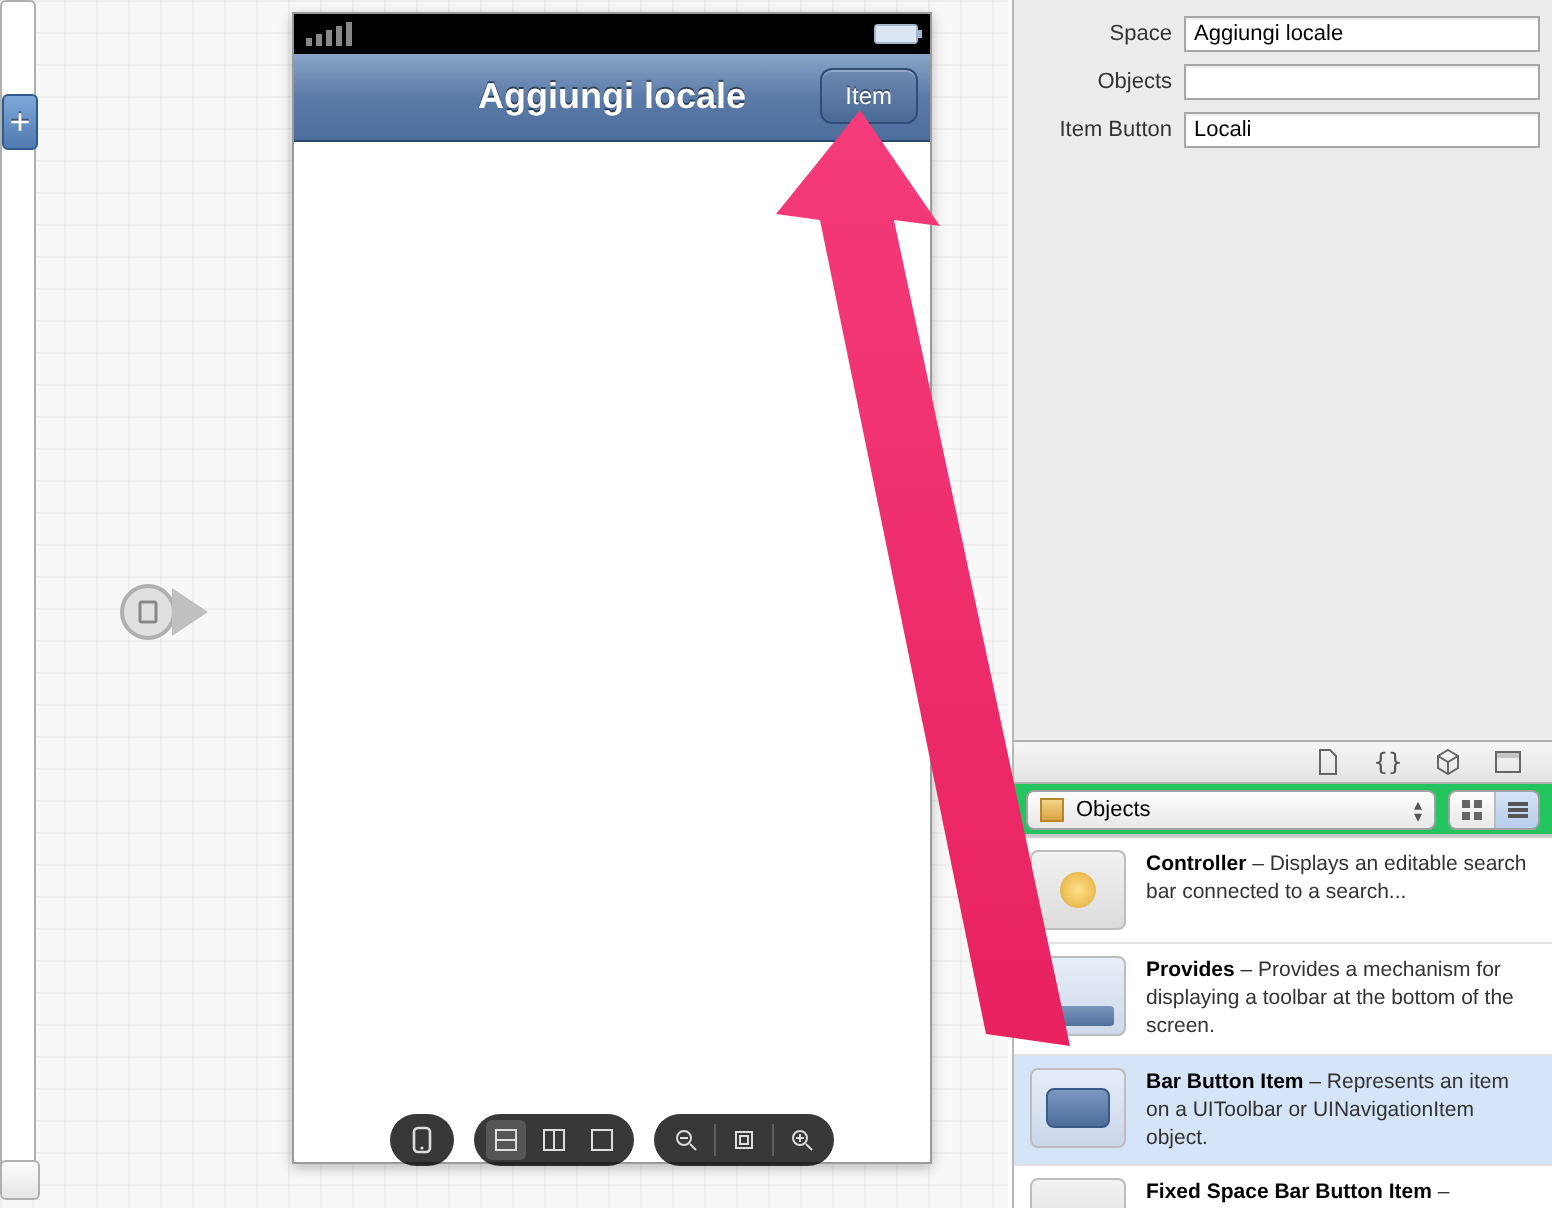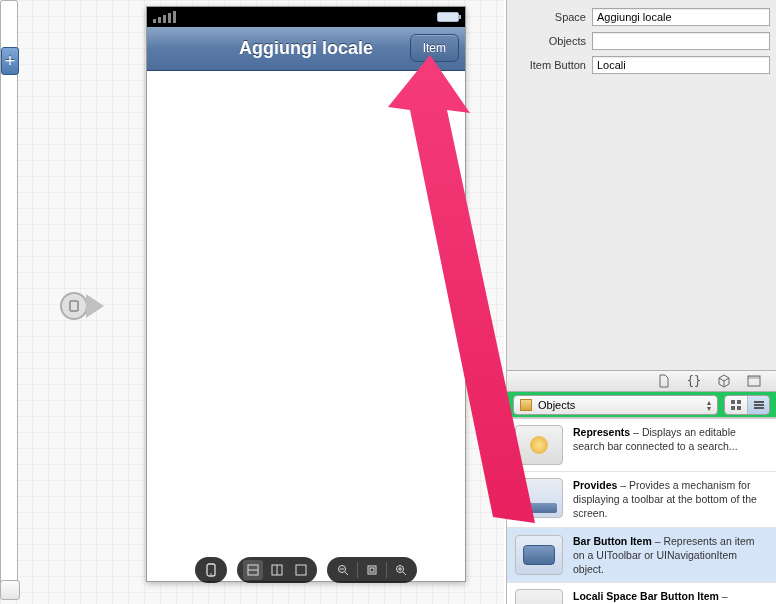--- a/index.html
+++ b/index.html
@@ -264,21 +264,20 @@
     border-top: 1px solid #d0d0d0;
   }
   .lib-item {
     display: flex;
     padding: 6px 8px;
     border-bottom: 1px solid #e2e2e2;
     gap: 10px;
   }
   .lib-item.selected {
     background: #d5e4f7;
-    align-items: center;
   }
   .lib-item .thumb {
     width: 48px; height: 40px;
     background: linear-gradient(#f2f2f2,#dcdcdc);
     border: 1px solid #bdbdbd;
     border-radius: 4px;
     display: flex; align-items: center; justify-content: center;
     flex-shrink: 0;
   }
   .lib-item .txt { font-size: 10.5px; color: #333; line-height: 1.35; }
@@ -465,33 +464,33 @@
             <line x1="1" y1="6" x2="11" y2="6" stroke="#555" stroke-width="2"></line>
             <line x1="1" y1="9" x2="11" y2="9" stroke="#555" stroke-width="2"></line>
           </svg>
       </span>
     </div>
   </div>
 
   <div class="lib-list">
     <div class="lib-item">
       <div class="thumb controller"></div>
-      <div class="txt"><b>Represents</b><span> – Displays an editable search bar connected to a search...</span></div>
+      <div class="txt"><b>Controller</b><span> – Displays an editable search bar connected to a search...</span></div>
     </div>
     <div class="lib-item">
       <div class="thumb toolbar-th"></div>
       <div class="txt"><b>Provides</b><span> – Provides a mechanism for displaying a toolbar at the bottom of the screen.</span></div>
     </div>
     <div class="lib-item selected">
       <div class="thumb barbtn"></div>
       <div class="txt"><b>Bar Button Item</b><span> – Represents an item on a UIToolbar or UINavigationItem object.</span></div>
     </div>
     <div class="lib-item">
       <div class="thumb fixedspace"></div>
-      <div class="txt"><b>Locali Space Bar Button Item</b><span> – Represents a fixed space item on a</span></div>
+      <div class="txt"><b>Fixed Space Bar Button Item</b><span> – Represents a fixed space item on a</span></div>
     </div>
   </div>
 </div>
 
 <svg class="annot" viewBox="0 0 200 470">
   <defs>
     <linearGradient id="pg" x1="0" y1="0" x2="0" y2="1">
       <stop offset="0" stop-color="#f53b7a"></stop>
       <stop offset="1" stop-color="#e8215f"></stop>
     </linearGradient>

